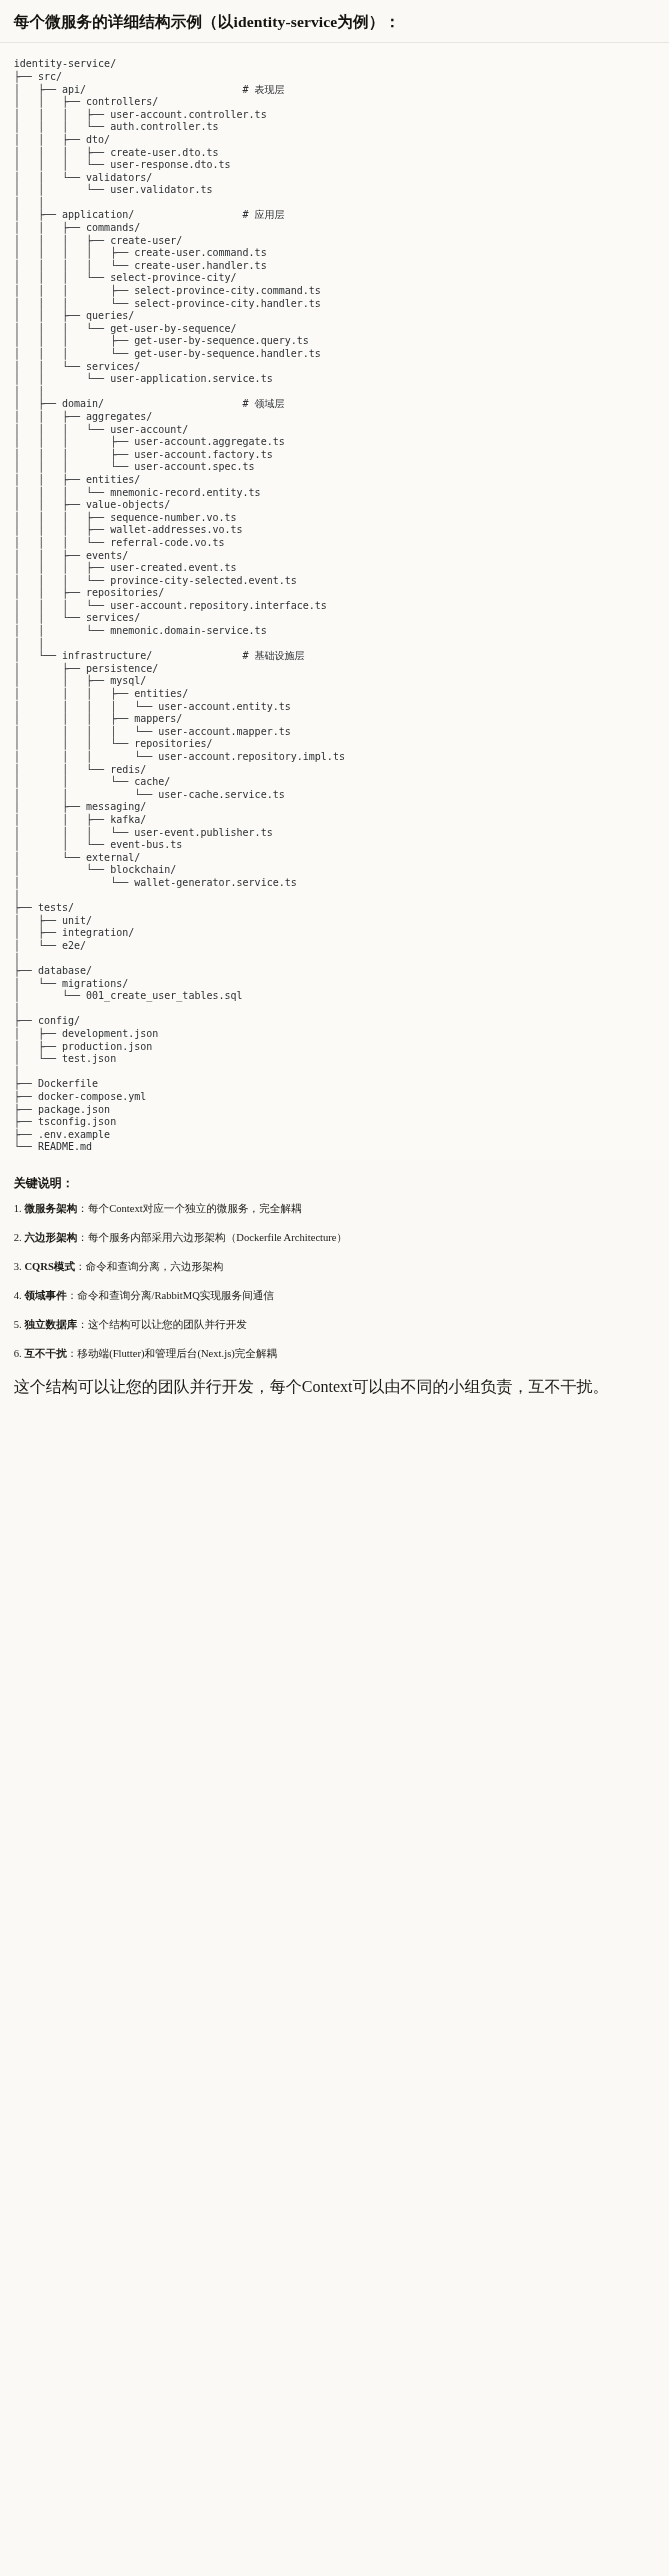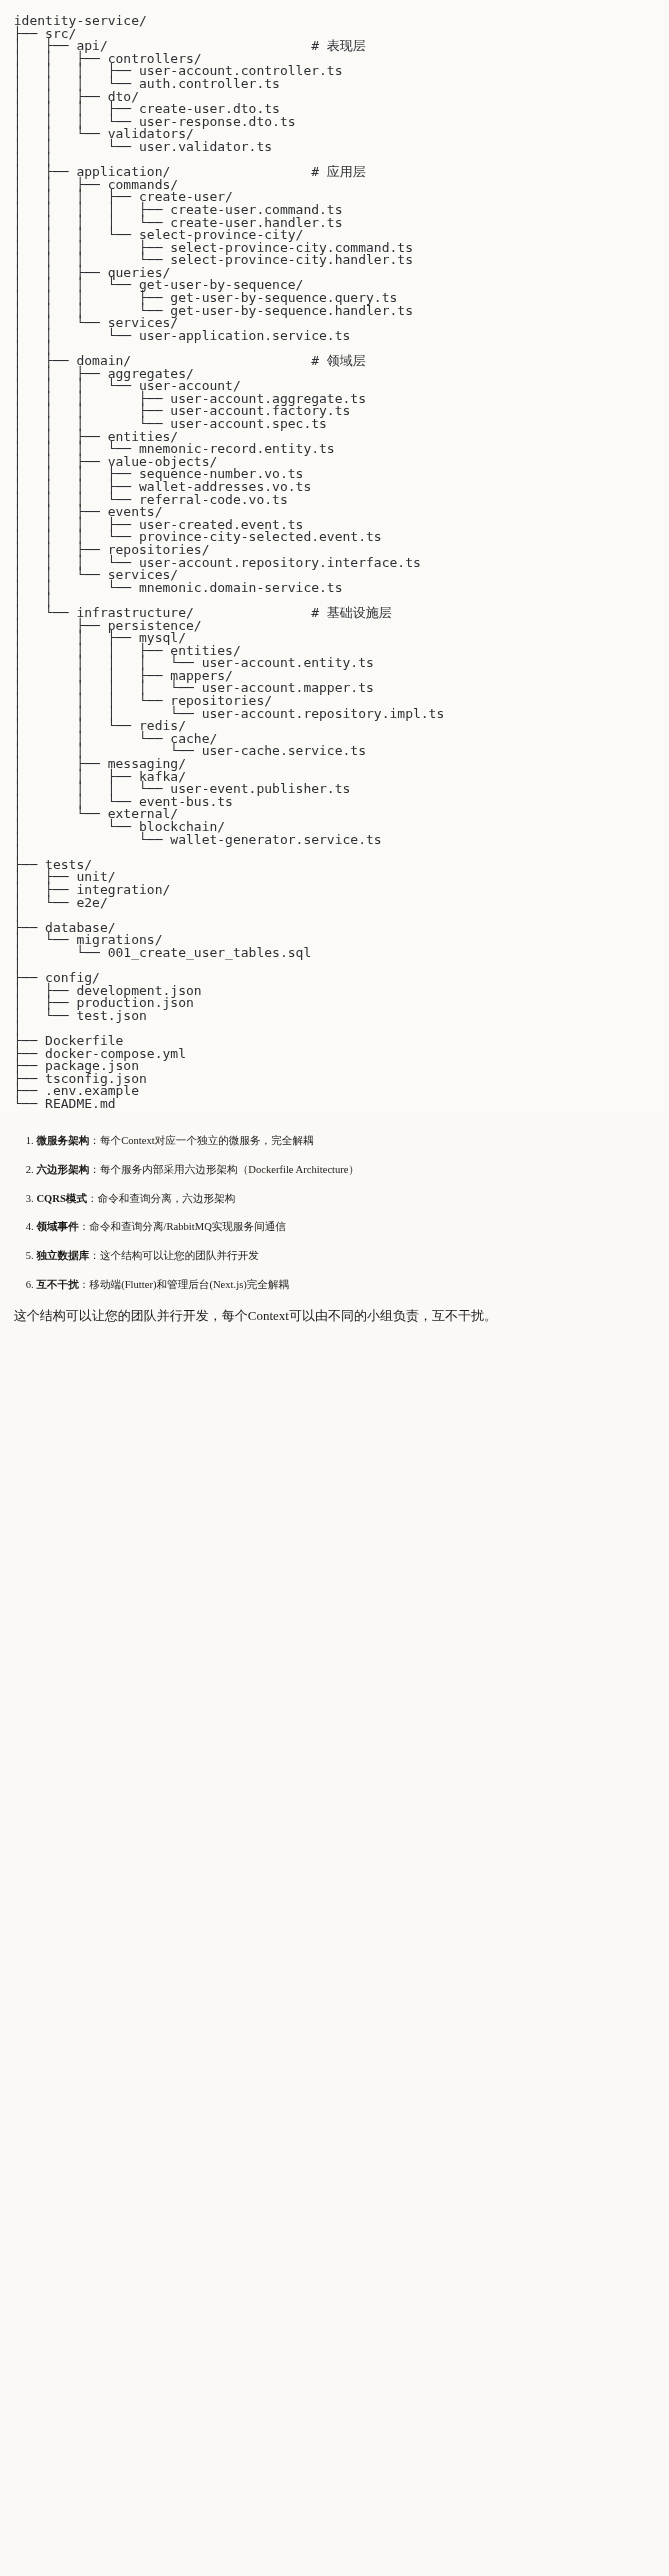--- a/index.html
+++ b/index.html
@@ -26,66 +26,69 @@
     font-family:"Liberation Serif", serif;
   }
 
   .tree-wrap{
     padding:15px 13.8px 6.3px 13.8px;
     background:#fbfaf7;
   }
   pre.tree{
     margin:0;
     font-family:"DejaVu Sans Mono", monospace;
-    font-size:13px;
+    font-size:10px;
     line-height:12.6px;
     color:#2c2f33;
     white-space:pre;
     letter-spacing:0px;
   }
 
   .notes{
     padding:3.8px 13.8px 5px 13.8px;
   }
   .notes h2{
     margin:11.3px 0 8.8px 0;
     font-size:12px;
     font-weight:bold;
     color:#14130f;
     font-family:"Liberation Serif", serif;
   }
   ol.keys{
-    margin:12px;
+    margin:0;
     padding:0;
     list-style:none;
     counter-reset:k;
   }
   ol.keys li{
     counter-increment:k;
     font-size:10.6px;
     line-height:1.5;
     margin:0 0 13px 0;
     color:#1b1a17;
   }
   ol.keys li:before{
     content:counter(k) ". ";
   }
   ol.keys li .kt{font-weight:bold;}
   .closing{
-    font-size:13px;
+    font-size:16px;
     line-height:1.55;
     margin:12.5px 0 13.8px 0;
     color:#1b1a17;
   }
 </style>
 </head>
 <body>
 
 <div class="page">
 
+  <div class="header">
+    <h1>每个微服务的详细结构示例（以identity-service为例）：</h1>
+  </div>
 
   <div class="tree-wrap">
     <pre class="tree" id="tree-pre">identity-service/
 ├── src/
 │   ├── api/                          # 表现层
 │   │   ├── controllers/
 │   │   │   ├── user-account.controller.ts
 │   │   │   └── auth.controller.ts
 │   │   ├── dto/
 │   │   │   ├── create-user.dto.ts
@@ -164,20 +167,21 @@
 │
 ├── Dockerfile
 ├── docker-compose.yml
 ├── package.json
 ├── tsconfig.json
 ├── .env.example
 └── README.md</pre>
   </div>
 
   <div class="notes">
+    <h2>关键说明：</h2>
     <ol class="keys" id="keys-list">
         <li><span class="kt">微服务架构</span><span>：</span><span>每个Context对应一个独立的微服务，完全解耦</span></li>
         <li><span class="kt">六边形架构</span><span>：</span><span>每个服务内部采用六边形架构（Dockerfile Architecture）</span></li>
         <li><span class="kt">CQRS模式</span><span>：</span><span>命令和查询分离，六边形架构</span></li>
         <li><span class="kt">领域事件</span><span>：</span><span>命令和查询分离/RabbitMQ实现服务间通信</span></li>
         <li><span class="kt">独立数据库</span><span>：</span><span>这个结构可以让您的团队并行开发</span></li>
         <li><span class="kt">互不干扰</span><span>：</span><span>移动端(Flutter)和管理后台(Next.js)完全解耦</span></li>
       </ol>
     <p class="closing">这个结构可以让您的团队并行开发，每个Context可以由不同的小组负责，互不干扰。</p>
   </div>

